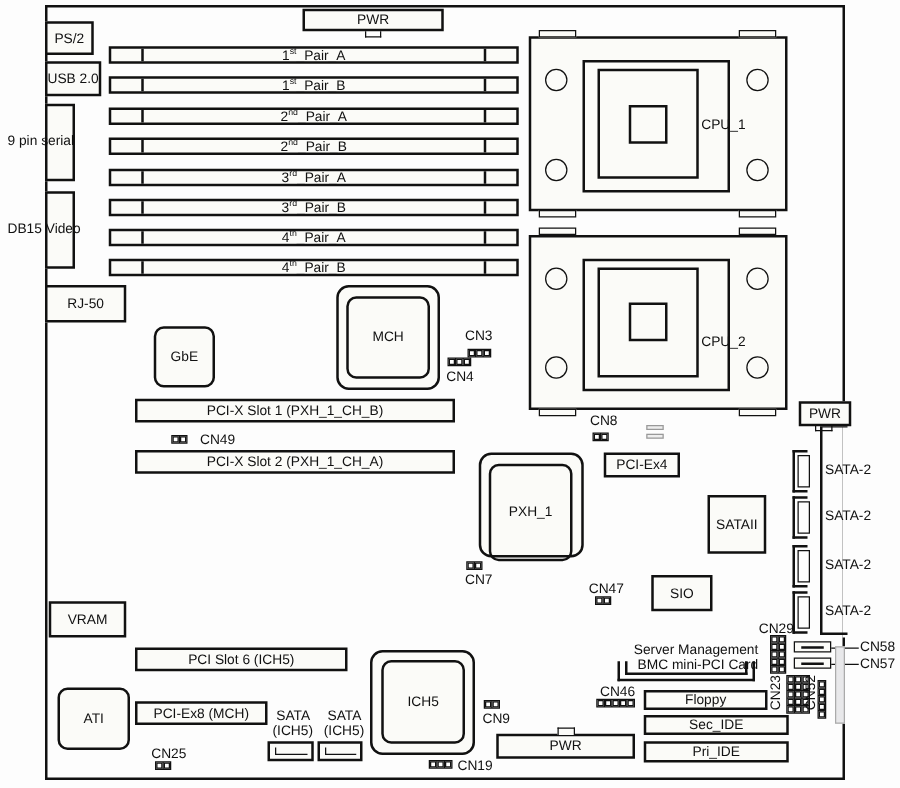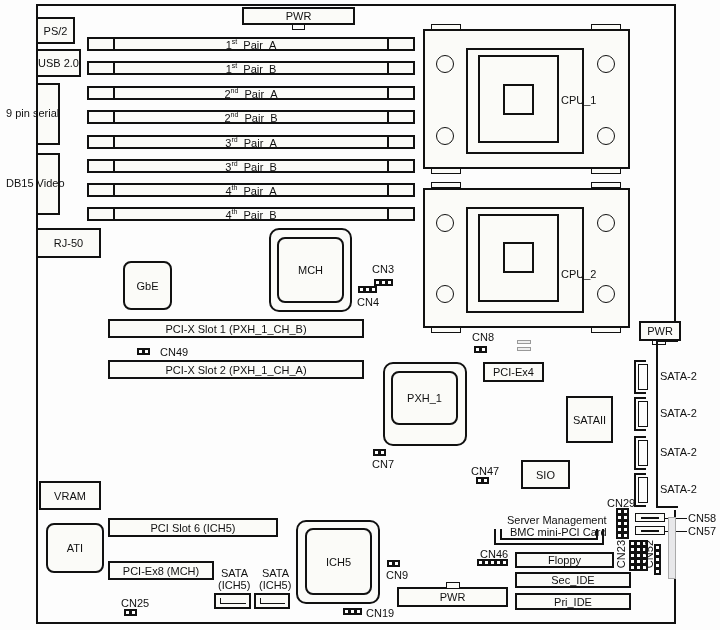--- a/index.html
+++ b/index.html
@@ -47,21 +47,21 @@
 <div class="box" style="left:36px;top:83px;width:24px;height:62px;"></div>
 <div class="lbl" style="left:6px;top:107px;">9 pin serial</div>
 <div class="box" style="left:36px;top:153px;width:24px;height:62px;"></div>
 <div class="lbl" style="left:6px;top:177px;">DB15 Video</div>
 <div class="box" style="left:36px;top:228px;width:65px;height:30px;">
     <span>RJ-50</span>
   </div>
 <div class="box" style="left:39px;top:481px;width:62px;height:29px;">
     <span>VRAM</span>
   </div>
-<div class="box" style="left:46px;top:523px;width:58px;height:50px;border-radius:8px;">
+<div class="box" style="left:46px;top:550px;width:58px;height:50px;border-radius:8px;">
     <span>ATI</span>
   </div>
 
 <div class="box" style="left:242px;top:7px;width:113px;height:18px;">
     <span>PWR</span>
   </div>
 <div class="abs" style="left:292px;top:25px;width:13px;height:5px;border:1.5px solid #111;border-top:none;"></div>
 
 <div id="dimm-container">
     <div class="dimm" style="left: 87px; top: 37px; width: 328px;">
@@ -179,21 +179,21 @@
     <span></span>
   </div>
 <div class="abs" style="left:517px;top:340px;width:14px;height:4px;border:1px solid #999;background:#eee;"></div>
 <div class="abs" style="left:517px;top:347px;width:14px;height:4px;border:1px solid #999;background:#eee;"></div>
 
 <div class="box" style="left:483px;top:362px;width:61px;height:20px;">
     <span>PCI-Ex4</span>
   </div>
 
 <div class="chip-out" style="left:383px;top:362px;width:84px;height:84px;"></div>
-<div class="chip-in" style="left:391px;top:371px;width:67px;height:54px;">
+<div class="chip-in" style="left:391px;top:371px;width:67px;height:78px;">
     <span>PXH_1</span>
   </div>
 <div class="jumper" style="left:373px;top:449px;">
     <span></span>
     <span></span>
   </div>
 <div class="lbl" style="left:372px;top:458px;">CN7</div>
 
 <div class="box" style="left:566px;top:396px;width:47px;height:47px;">
     <span>SATAII</span>

